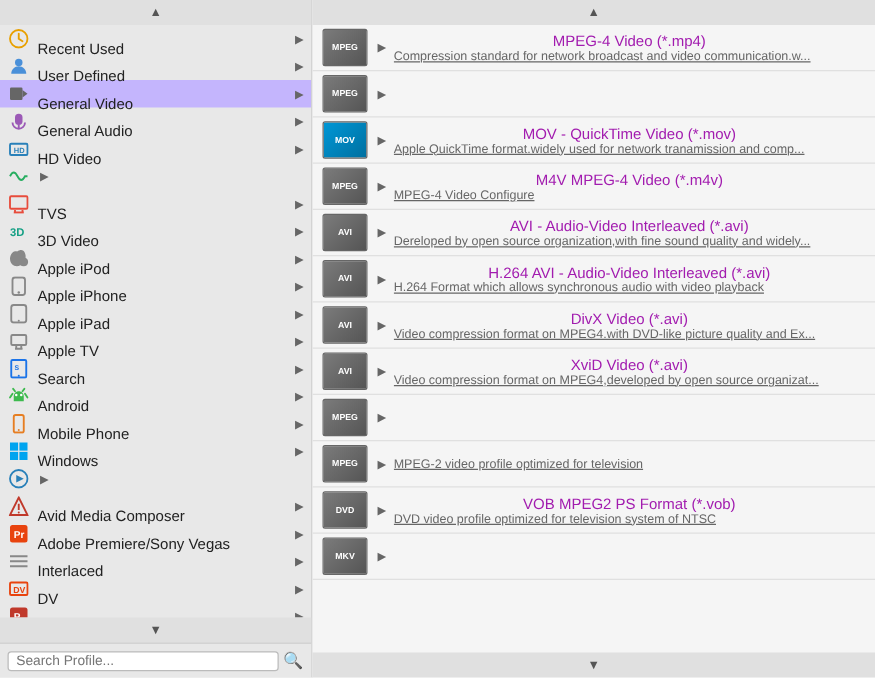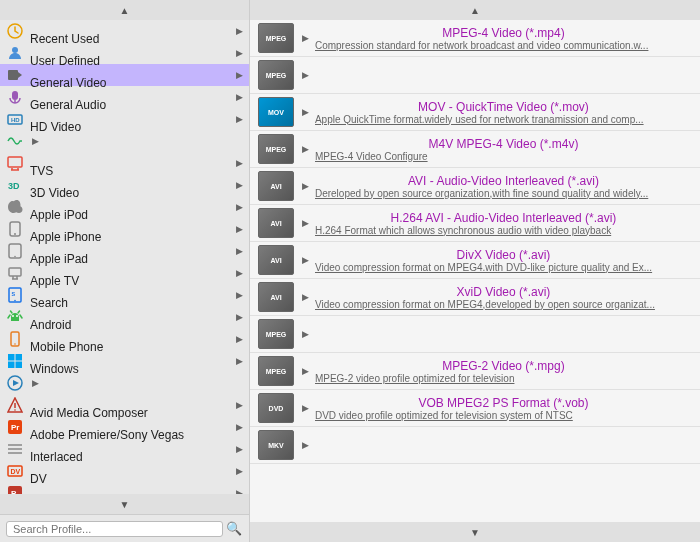--- a/index.html
+++ b/index.html
@@ -498,21 +498,20 @@
         <div class="right-item">
           <div class="fmt-icon mpg">MPEG</div>
           <span class="fmt-arrow">▶</span>
           <div class="fmt-text">
           </div>
         </div>
         <div class="right-item">
           <div class="fmt-icon mpg">MPEG</div>
           <span class="fmt-arrow">▶</span>
           <div class="fmt-text">
-            <div class="fmt-title">MPEG-2 Video (*.mpg)</div>
             <div class="fmt-desc">MPEG-2 video profile optimized for television</div>
           </div>
         </div>
         <div class="right-item">
           <div class="fmt-icon vob">DVD</div>
           <span class="fmt-arrow">▶</span>
           <div class="fmt-text">
             <div class="fmt-title">VOB MPEG2 PS Format (*.vob)</div>
             <div class="fmt-desc">DVD video profile optimized for television system of NTSC</div>
           </div>

